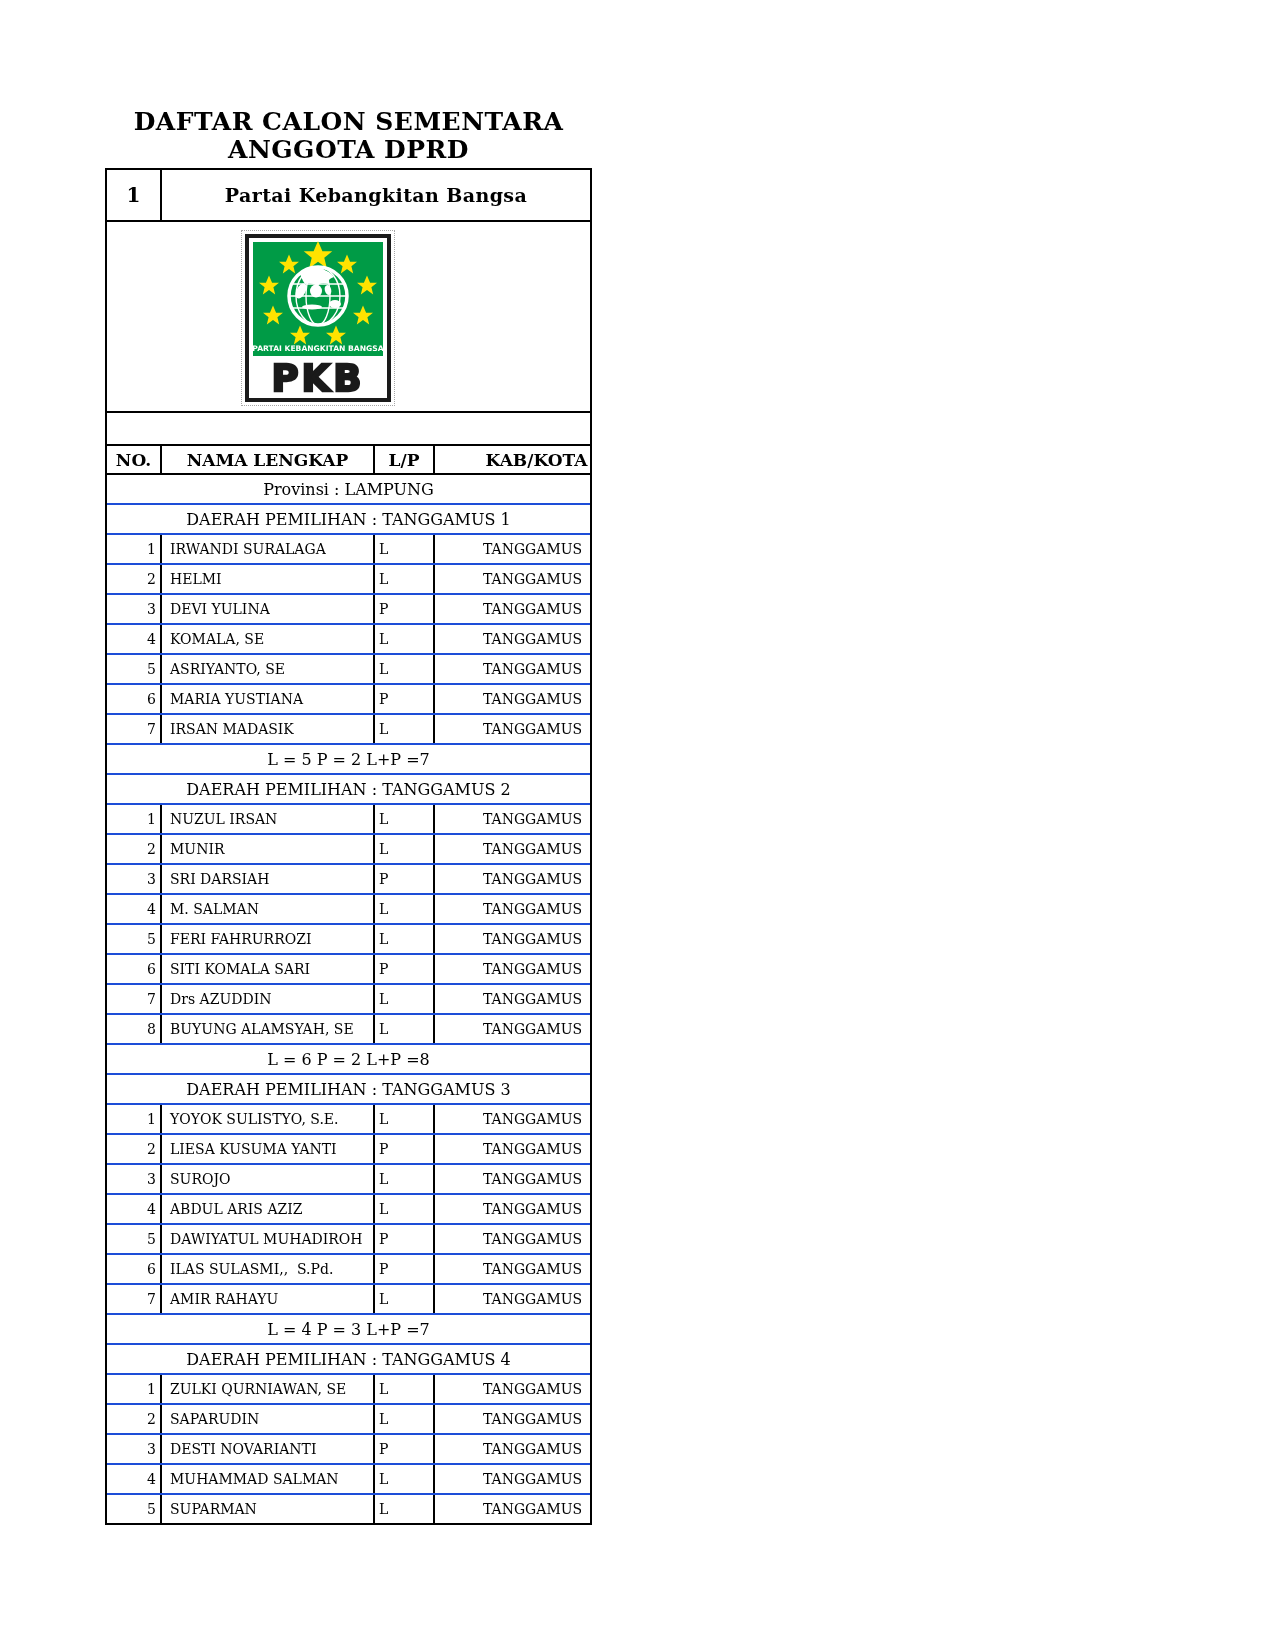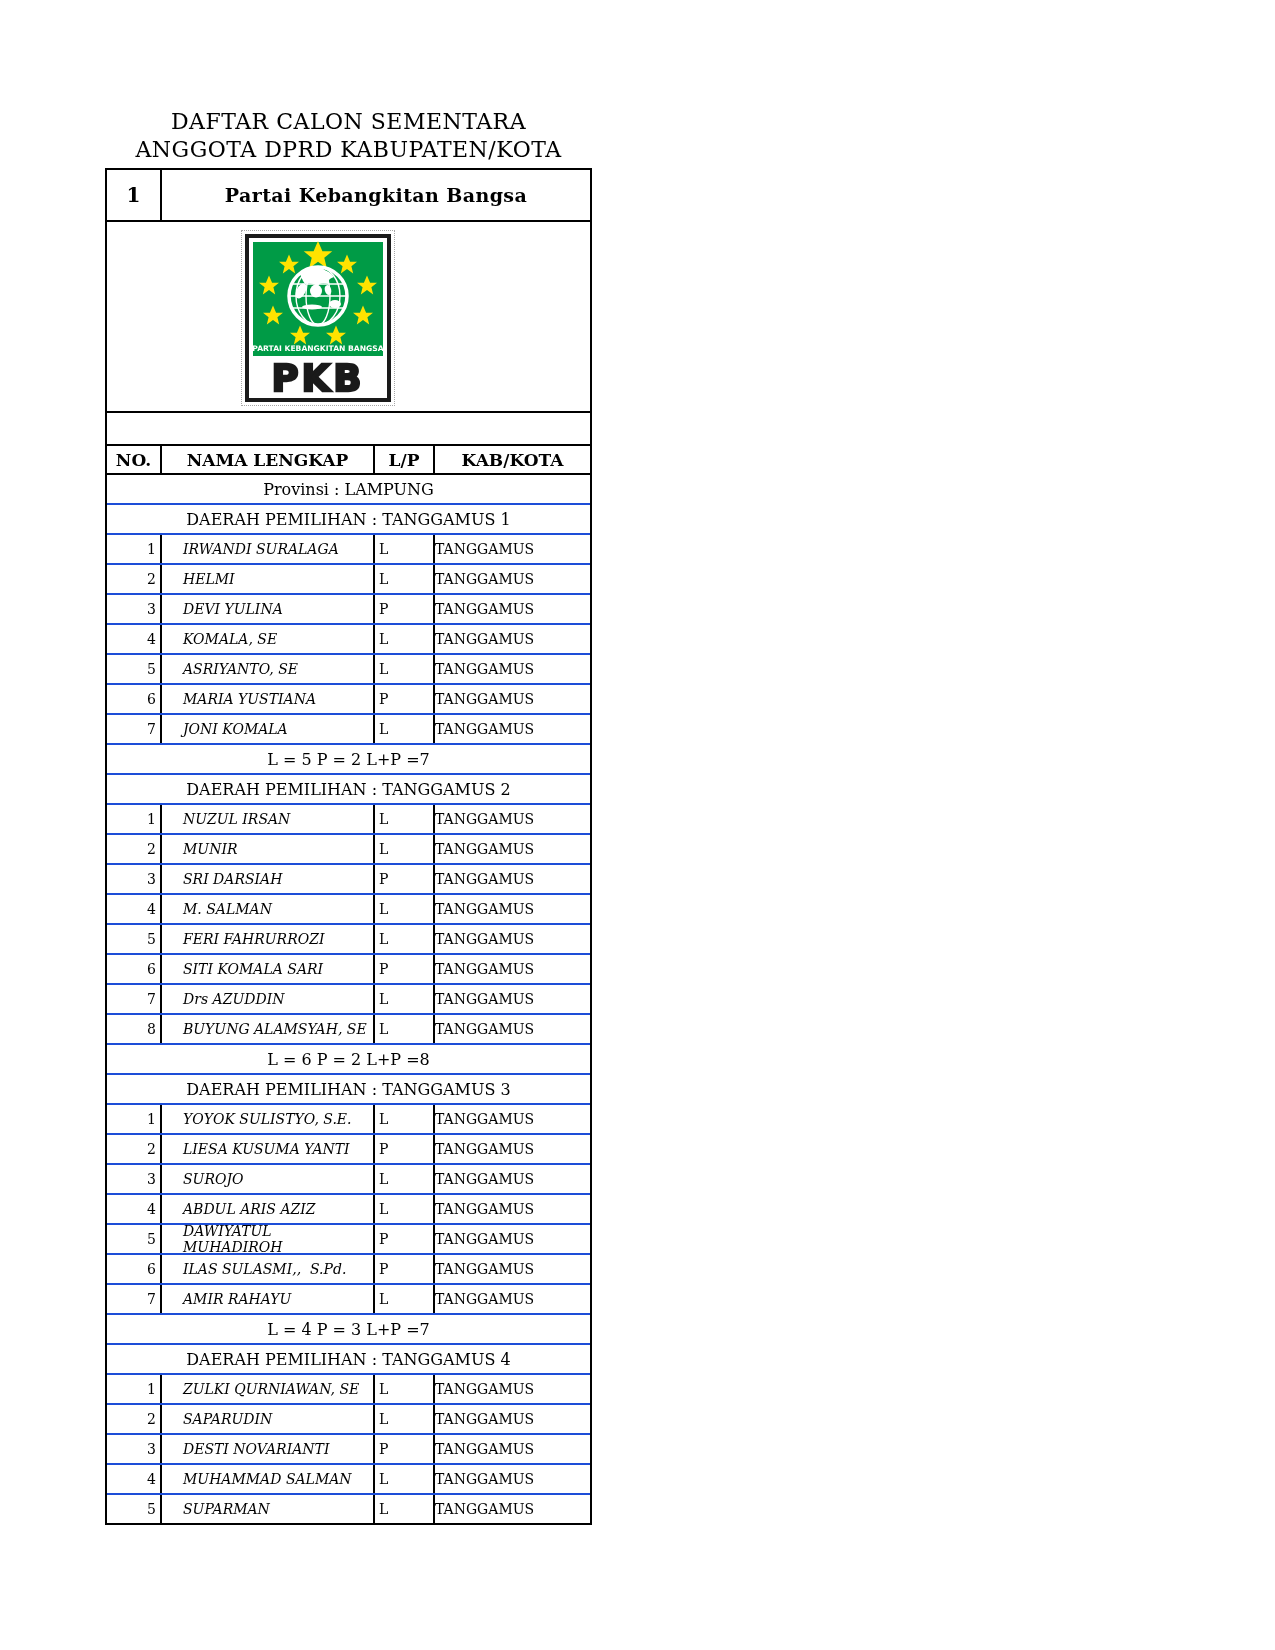--- a/index.html
+++ b/index.html
@@ -2,21 +2,21 @@
 <html><head>
 <meta charset="utf-8">
 <style>
   html,body{margin:0;padding:0;background:#ffffff;}
   .page{
     position:relative;width:1275px;height:1650px;background:#ffffff;
     font-family:"DejaVu Serif","Liberation Serif",serif;color:#000;
     overflow:hidden;
   }
   .title-block{position:absolute;left:105px;top:108px;width:487px;text-align:center;}
-  .title-line{font-weight:normal;font-size:22px;line-height:28px;letter-spacing:.5px;}
+  .title-line{font-weight:bold;font-size:25px;line-height:28px;letter-spacing:.5px;}
   .doc{
     position:absolute;left:105px;top:168px;width:487px;
     border:2px solid #000;box-sizing:border-box;background:#fff;
   }
   .doc > div{box-sizing:border-box;border-top:2px solid #000;}
   .doc > div:first-child{border-top:none;}
   .doc .sections{border-top:none;}
   .sections > div{box-sizing:border-box;border-top:2px solid #1d4ed8;}
   .row{display:flex;align-items:center;}
   .party-row{height:50px;}
@@ -27,26 +27,26 @@
   .party-name{flex:1;text-align:center;font-weight:bold;font-size:19px;letter-spacing:.4px;}
   .logo-cell{height:191px;}
   .logo-wrap{display:inline-block;margin:8px 0 0 134px;border:1px dotted #a8a8a8;padding:2px;background:#fff;line-height:0;}
   .empty-row{height:33px;}
   .header-row{height:29px;font-weight:bold;font-size:17px;}
   .header-row .c{align-self:stretch;display:flex;align-items:center;justify-content:center;box-sizing:border-box;}
   .cb{border-right:2px solid #000;}
   .col-no{flex:0 0 55px;}
   .col-name{flex:0 0 213px;}
   .col-lp{flex:0 0 60px;}
-  .col-kab{flex:1;}
+  .col-kab{flex:1;margin-left:48px;}
   .merged-row{height:30px;justify-content:center;font-size:16px;text-align:center;}
   .data-row{height:30px;font-size:14px;}
   .data-row .c{align-self:stretch;display:flex;align-items:center;box-sizing:border-box;white-space:pre-wrap;}
   .data-row .col-no{justify-content:flex-end;padding-right:4px;}
-  .data-row .col-name{padding-left:21px;font-style:italic;}
+  .data-row .col-name{padding-left:8px;}
   .data-row .col-lp{padding-left:4px;}
   .data-row .col-kab{}
 </style>
 </head>
 <body>
 
 <div class="page">
 
   <div class="title-block">
     <div class="title-line">DAFTAR CALON SEMENTARA</div>
@@ -150,21 +150,21 @@
           <div class="c col-kab">TANGGAMUS</div>
         </div>
         <div class="row data-row">
           <div class="c cb col-no">6</div>
           <div class="c cb col-name">MARIA YUSTIANA</div>
           <div class="c cb col-lp">P</div>
           <div class="c col-kab">TANGGAMUS</div>
         </div>
         <div class="row data-row">
           <div class="c cb col-no">7</div>
-          <div class="c cb col-name">JONI KOMALA</div>
+          <div class="c cb col-name">IRSAN MADASIK</div>
           <div class="c cb col-lp">L</div>
           <div class="c col-kab">TANGGAMUS</div>
         </div>
         <div class="row merged-row">L = 5 P = 2 L+P =7</div>
         <div class="row merged-row">DAERAH PEMILIHAN : TANGGAMUS 2</div>
         <div class="row data-row">
           <div class="c cb col-no">1</div>
           <div class="c cb col-name">NUZUL IRSAN</div>
           <div class="c cb col-lp">L</div>
           <div class="c col-kab">TANGGAMUS</div>

